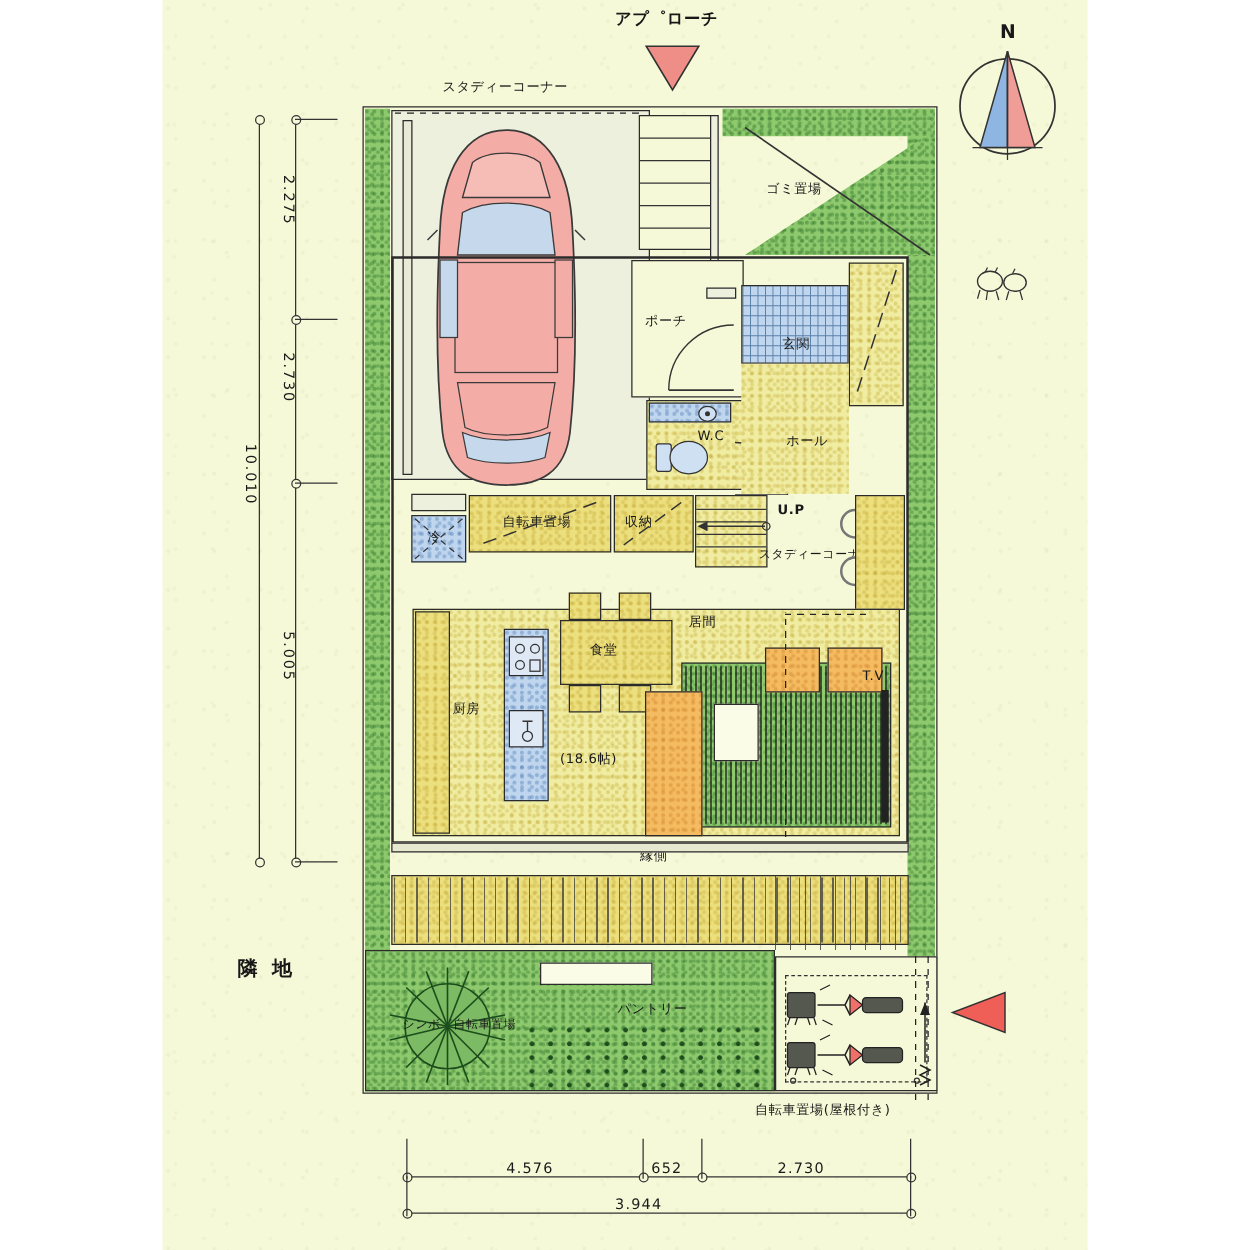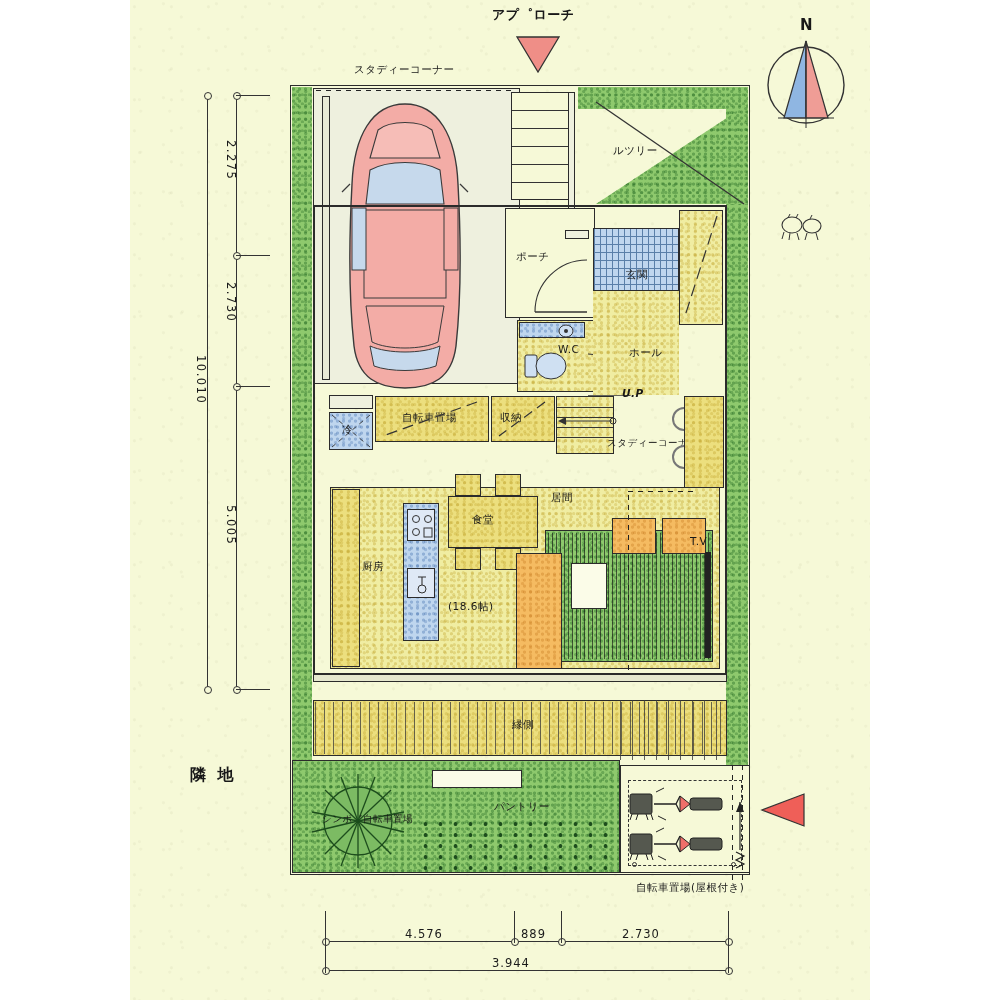--- a/index.html
+++ b/index.html
@@ -96,21 +96,21 @@
       <line x1="50" y1="23" x2="50" y2="110" stroke="#333" stroke-width="1"></line>
       <line x1="22" y1="100" x2="78" y2="100" stroke="#333" stroke-width="1"></line>
     </svg>
   </div>
 
   <div class="lbl lbl-b" style="left:492px;top:6px;font-size:13px;">アプ゜ローチ</div>
   <svg class="abs" style="left:513px;top:34px;" width="50" height="40">
     <polygon points="4,3 46,3 25,38" fill="#ef8e87" stroke="#333" stroke-width="1.3"></polygon>
   </svg>
   <div class="lbl lbl-s" style="left:354px;top:63px;">スタディーコーナー</div>
-  <div class="lbl lbl-s" style="left:613px;top:144px;">ルツリー</div>
+  <div class="lbl lbl-s" style="left:613px;top:144px;">ゴミ置場</div>
   <div class="lbl lbl-big" style="left:190px;top:765px;">隣 地</div>
 
   <svg class="abs" style="left:778px;top:212px;" width="48" height="30">
     <ellipse cx="14" cy="13" rx="10" ry="8" fill="none" stroke="#333" stroke-width="1.1"></ellipse>
     <ellipse cx="34" cy="14" rx="9" ry="7" fill="none" stroke="#333" stroke-width="1.1"></ellipse>
     <path d="M6 20 L4 27 M12 21 L11 28 M19 21 L21 28 M29 21 L27 28 M38 21 L40 28" stroke="#333" stroke-width="1" fill="none"></path>
     <path d="M10 6 L12 2 M18 6 L20 2 M32 7 L34 3" stroke="#333" stroke-width="1" fill="none"></path>
   </svg>
 
   <div class="abs ln" style="left:290px;top:85px;width:460px;height:790px;border-width:1.5px;background:transparent;"></div>
@@ -219,21 +219,21 @@
     <div class="abs" style="left:0;top:10px;width:100%;height:1px;background:#333;"></div>
     <div class="abs" style="left:0;top:20px;width:100%;height:1px;background:#333;"></div>
     <div class="abs" style="left:0;top:30px;width:100%;height:1px;background:#333;"></div>
     <div class="abs" style="left:0;top:40px;width:100%;height:1px;background:#333;"></div>
   </div>
   <svg class="abs" style="left:556px;top:414px;" width="62" height="14">
     <line x1="56" y1="7" x2="6" y2="7" stroke="#333" stroke-width="1.2"></line>
     <polygon points="2,7 10,3 10,11" fill="#333"></polygon>
     <circle cx="57" cy="7" r="3" fill="none" stroke="#333" stroke-width="1"></circle>
   </svg>
-  <div class="lbl lbl-s lbl-b" style="left:622px;top:387px;font-style:italic;">U.P</div>
+  <div class="lbl lbl-s lbl-b" style="left:622px;top:402px;">U.P</div>
   <div class="lbl lbl-xs" style="left:607px;top:437px;">スタディーコーナー</div>
 
   <svg class="abs" style="left:668px;top:405px;" width="20" height="28">
     <path d="M16 3 A11 11 0 0 0 16 25" fill="none" stroke="#777" stroke-width="2"></path>
   </svg>
   <svg class="abs" style="left:668px;top:443px;" width="20" height="28">
     <path d="M16 3 A11 11 0 0 0 16 25" fill="none" stroke="#777" stroke-width="2"></path>
   </svg>
   <div class="abs f-yellow2 tex-y ln" style="left:684px;top:396px;width:40px;height:92px;"></div>
 
@@ -279,21 +279,21 @@
 
   <div class="lbl lbl-s" style="left:690px;top:535px;">T.V</div>
   <div class="abs" style="left:705px;top:552px;width:6px;height:106px;background:#222;"></div>
 
   <div class="abs dashv" style="left:628px;top:490px;height:180px;"></div>
   <div class="abs dashh" style="left:628px;top:491px;width:66px;"></div>
 
   <div class="abs f-yellow2 tex-y ln" style="left:313px;top:700px;width:414px;height:56px;">
     <div class="abs hatch-v" style="inset:1px;opacity:.75;"></div>
   </div>
-  <div class="lbl lbl-s" style="left:512px;top:718px;background:rgba(240,237,162,.0);font-family:Liberation Serif, serif;">縁側</div>
+  <div class="lbl lbl-s" style="left:512px;top:678px;background:rgba(240,237,162,.0);font-family:Liberation Serif, serif;">縁側</div>
   <div class="abs ln" style="left:313px;top:674px;width:414px;height:8px;background:#e6e8cf;"></div>
 
   <div class="abs f-green tex-g ln" style="left:292px;top:760px;width:328px;height:113px;"></div>
   <div class="abs f-white ln" style="left:432px;top:770px;width:90px;height:18px;"></div>
 
   <svg class="abs" style="left:305px;top:772px;" width="106" height="98">
     <g stroke="#1d4d1d" stroke-width="1.3" fill="none">
       <circle cx="53" cy="49" r="34" fill="#7cbb63"></circle>
       <g>
         <line x1="53" y1="49" x2="53" y2="2"></line>
@@ -333,21 +333,21 @@
   <svg class="abs" style="left:628px;top:826px;" width="110" height="36">
     <rect x="2" y="8" width="22" height="20" rx="2" fill="#55584f" stroke="#222" stroke-width="1"></rect>
     <path d="M4 28 L2 34 M10 28 L8 34 M18 28 L20 34 M23 28 L25 34" stroke="#222" stroke-width="1"></path>
     <path d="M26 18 L48 18 M48 18 L52 10 M48 18 L52 26" stroke="#222" stroke-width="1.3" fill="none"></path>
     <polygon points="52,10 62,18 52,26" fill="#ef6f69" stroke="#222" stroke-width="1"></polygon>
     <rect x="62" y="12" width="32" height="12" rx="3" fill="#55584f" stroke="#222" stroke-width="1"></rect>
     <path d="M28 6 L36 2 M30 30 L38 34" stroke="#222" stroke-width="1"></path>
   </svg>
   <div class="abs" style="left:632px;top:862px;width:5px;height:5px;border:1px solid #333;border-radius:50%;"></div>
   <div class="abs" style="left:731px;top:862px;width:5px;height:5px;border:1px solid #333;border-radius:50%;"></div>
-  <div class="lbl lbl-s" style="left:636px;top:881px;">自転車置場(屋根付き)</div>
+  <div class="lbl lbl-s" style="left:604px;top:881px;">自転車置場(屋根付き)</div>
 
   <div class="abs hatch-v2" style="left:620px;top:700px;width:106px;height:60px;opacity:.8;"></div>
 
   <svg class="abs" style="left:760px;top:790px;" width="48" height="40">
     <polygon points="44,4 44,36 2,20" fill="#ef5f58" stroke="#333" stroke-width="1.2"></polygon>
   </svg>
   <div class="abs dashv" style="left:742px;top:760px;height:120px;"></div>
   <div class="abs dashv" style="left:732px;top:760px;height:120px;"></div>
   <svg class="abs" style="left:733px;top:800px;" width="14" height="70">
     <line x1="7" y1="2" x2="7" y2="50" stroke="#222" stroke-width="1.2"></line>
@@ -385,19 +385,19 @@
     <div class="dot" style="left:322px;top:967px;"></div>
     <div class="dot" style="left:725px;top:967px;"></div>
     <div class="dline dv" style="left:325px;top:911px;height:32px;"></div>
     <div class="dline dv" style="left:514px;top:911px;height:32px;"></div>
     <div class="dline dv" style="left:561px;top:911px;height:32px;"></div>
     <div class="dline dv" style="left:728px;top:911px;height:32px;"></div>
     <div class="dline dv" style="left:325px;top:941px;height:32px;"></div>
     <div class="dline dv" style="left:728px;top:941px;height:32px;"></div>
 
     <div class="dim" style="left:405px;top:927px;">4.576</div>
-    <div class="dim" style="left:521px;top:927px;">889</div>
+    <div class="dim" style="left:521px;top:927px;">652</div>
     <div class="dim" style="left:622px;top:927px;">2.730</div>
     <div class="dim" style="left:492px;top:956px;">3.944</div>
   </div>
 
 
 </div>
 
 </body></html>

